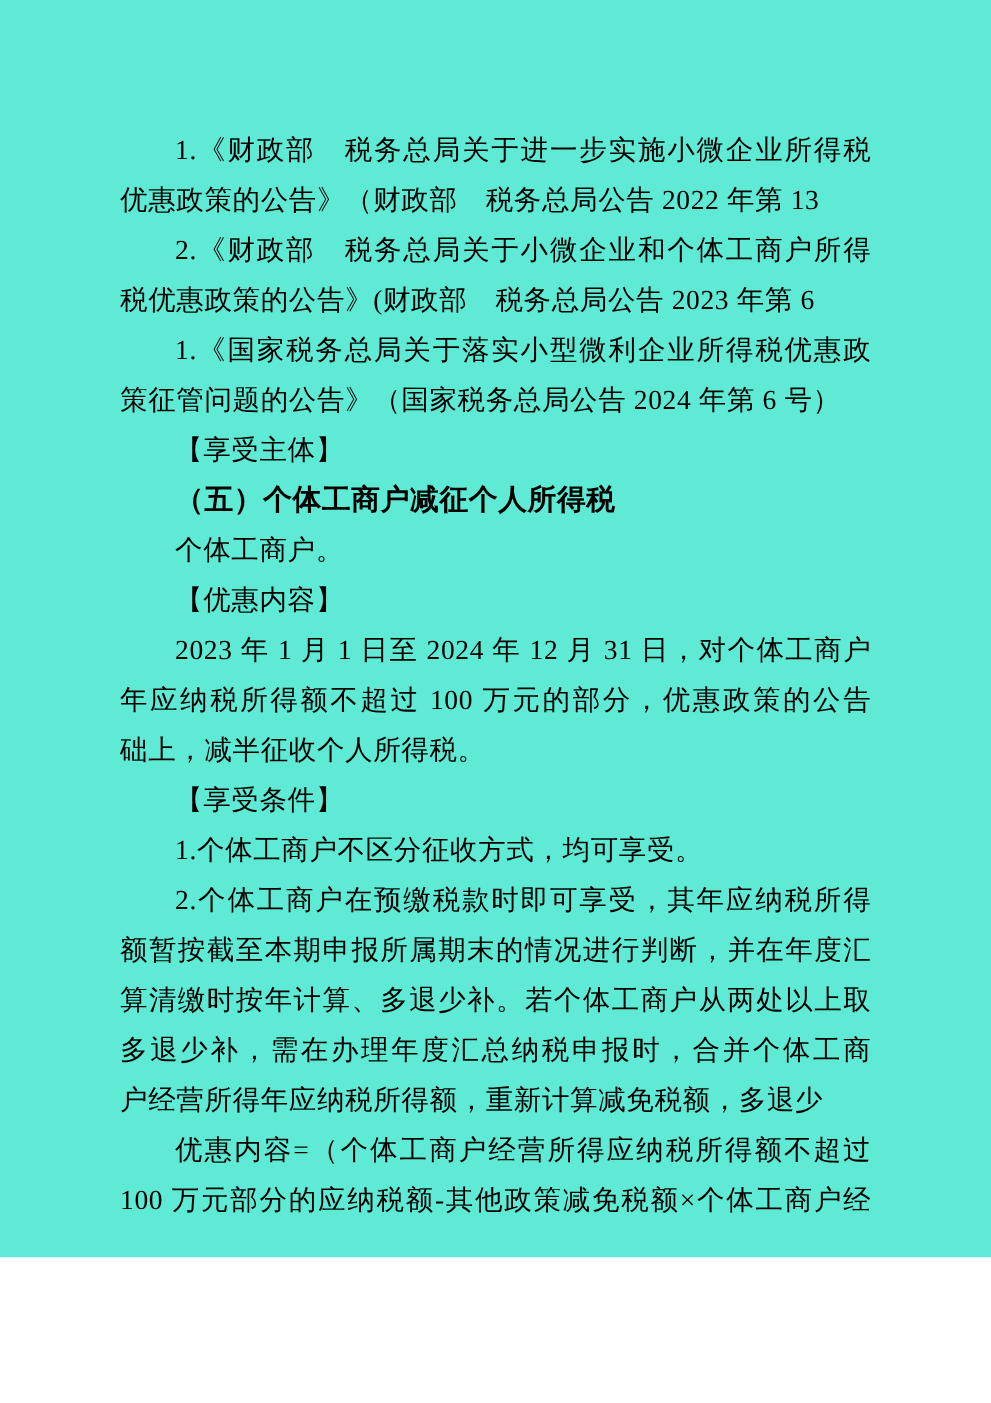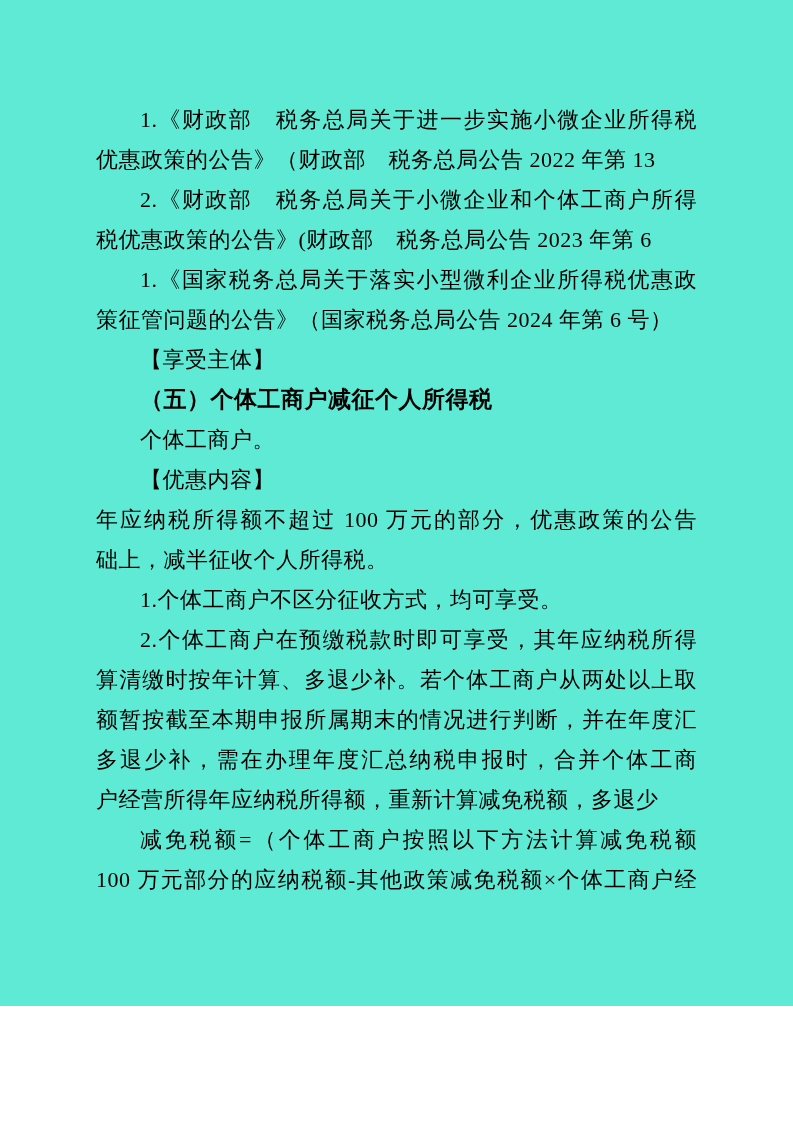--- a/index.html
+++ b/index.html
@@ -61,25 +61,27 @@
       <div class="line indent fill">1.《财政部　税务总局关于进一步实施小微企业所得税</div>
       <div class="line">优惠政策的公告》（财政部　税务总局公告 2022 年第 13 号）</div>
       <div class="line indent fill">2.《财政部　税务总局关于小微企业和个体工商户所得</div>
       <div class="line">税优惠政策的公告》(财政部　税务总局公告 2023 年第 6 号）</div>
       <div class="line indent fill">1.《国家税务总局关于落实小型微利企业所得税优惠政</div>
       <div class="line">策征管问题的公告》（国家税务总局公告 2024 年第 6 号）</div>
       <div class="line indent">【享受主体】</div>
       <div class="line heading indent">（五）个体工商户减征个人所得税</div>
       <div class="line indent">个体工商户。</div>
       <div class="line indent">【优惠内容】</div>
+      <div class="line indent fill">2023 年 1 月 1 日至 2024 年 12 月 31 日，对个体工商户</div>
       <div class="line fill">年应纳税所得额不超过 100 万元的部分，优惠政策的公告</div>
       <div class="line">础上，减半征收个人所得税。</div>
+      <div class="line indent">【享受条件】</div>
       <div class="line indent">1.个体工商户不区分征收方式，均可享受。</div>
       <div class="line indent fill">2.个体工商户在预缴税款时即可享受，其年应纳税所得</div>
+      <div class="line fill">额暂按截至本期申报所属期末的情况进行判断，并在年度汇</div>
       <div class="line fill">算清缴时按年计算、多退少补。若个体工商户从两处以上取</div>
-      <div class="line fill">额暂按截至本期申报所属期末的情况进行判断，并在年度汇</div>
       <div class="line fill">多退少补，需在办理年度汇总纳税申报时，合并个体工商</div>
       <div class="line">户经营所得年应纳税所得额，重新计算减免税额，多退少补。</div>
-      <div class="line indent fill">减免税额=（个体工商户按照以下方法计算减免税额</div>
+      <div class="line indent fill">优惠内容=（个体工商户经营所得应纳税所得额不超过</div>
       <div class="line fill">100 万元部分的应纳税额-其他政策减免税额×个体工商户经</div>
     </div>
   <div class="footer">10</div>
 </div>
 
 </body></html>

